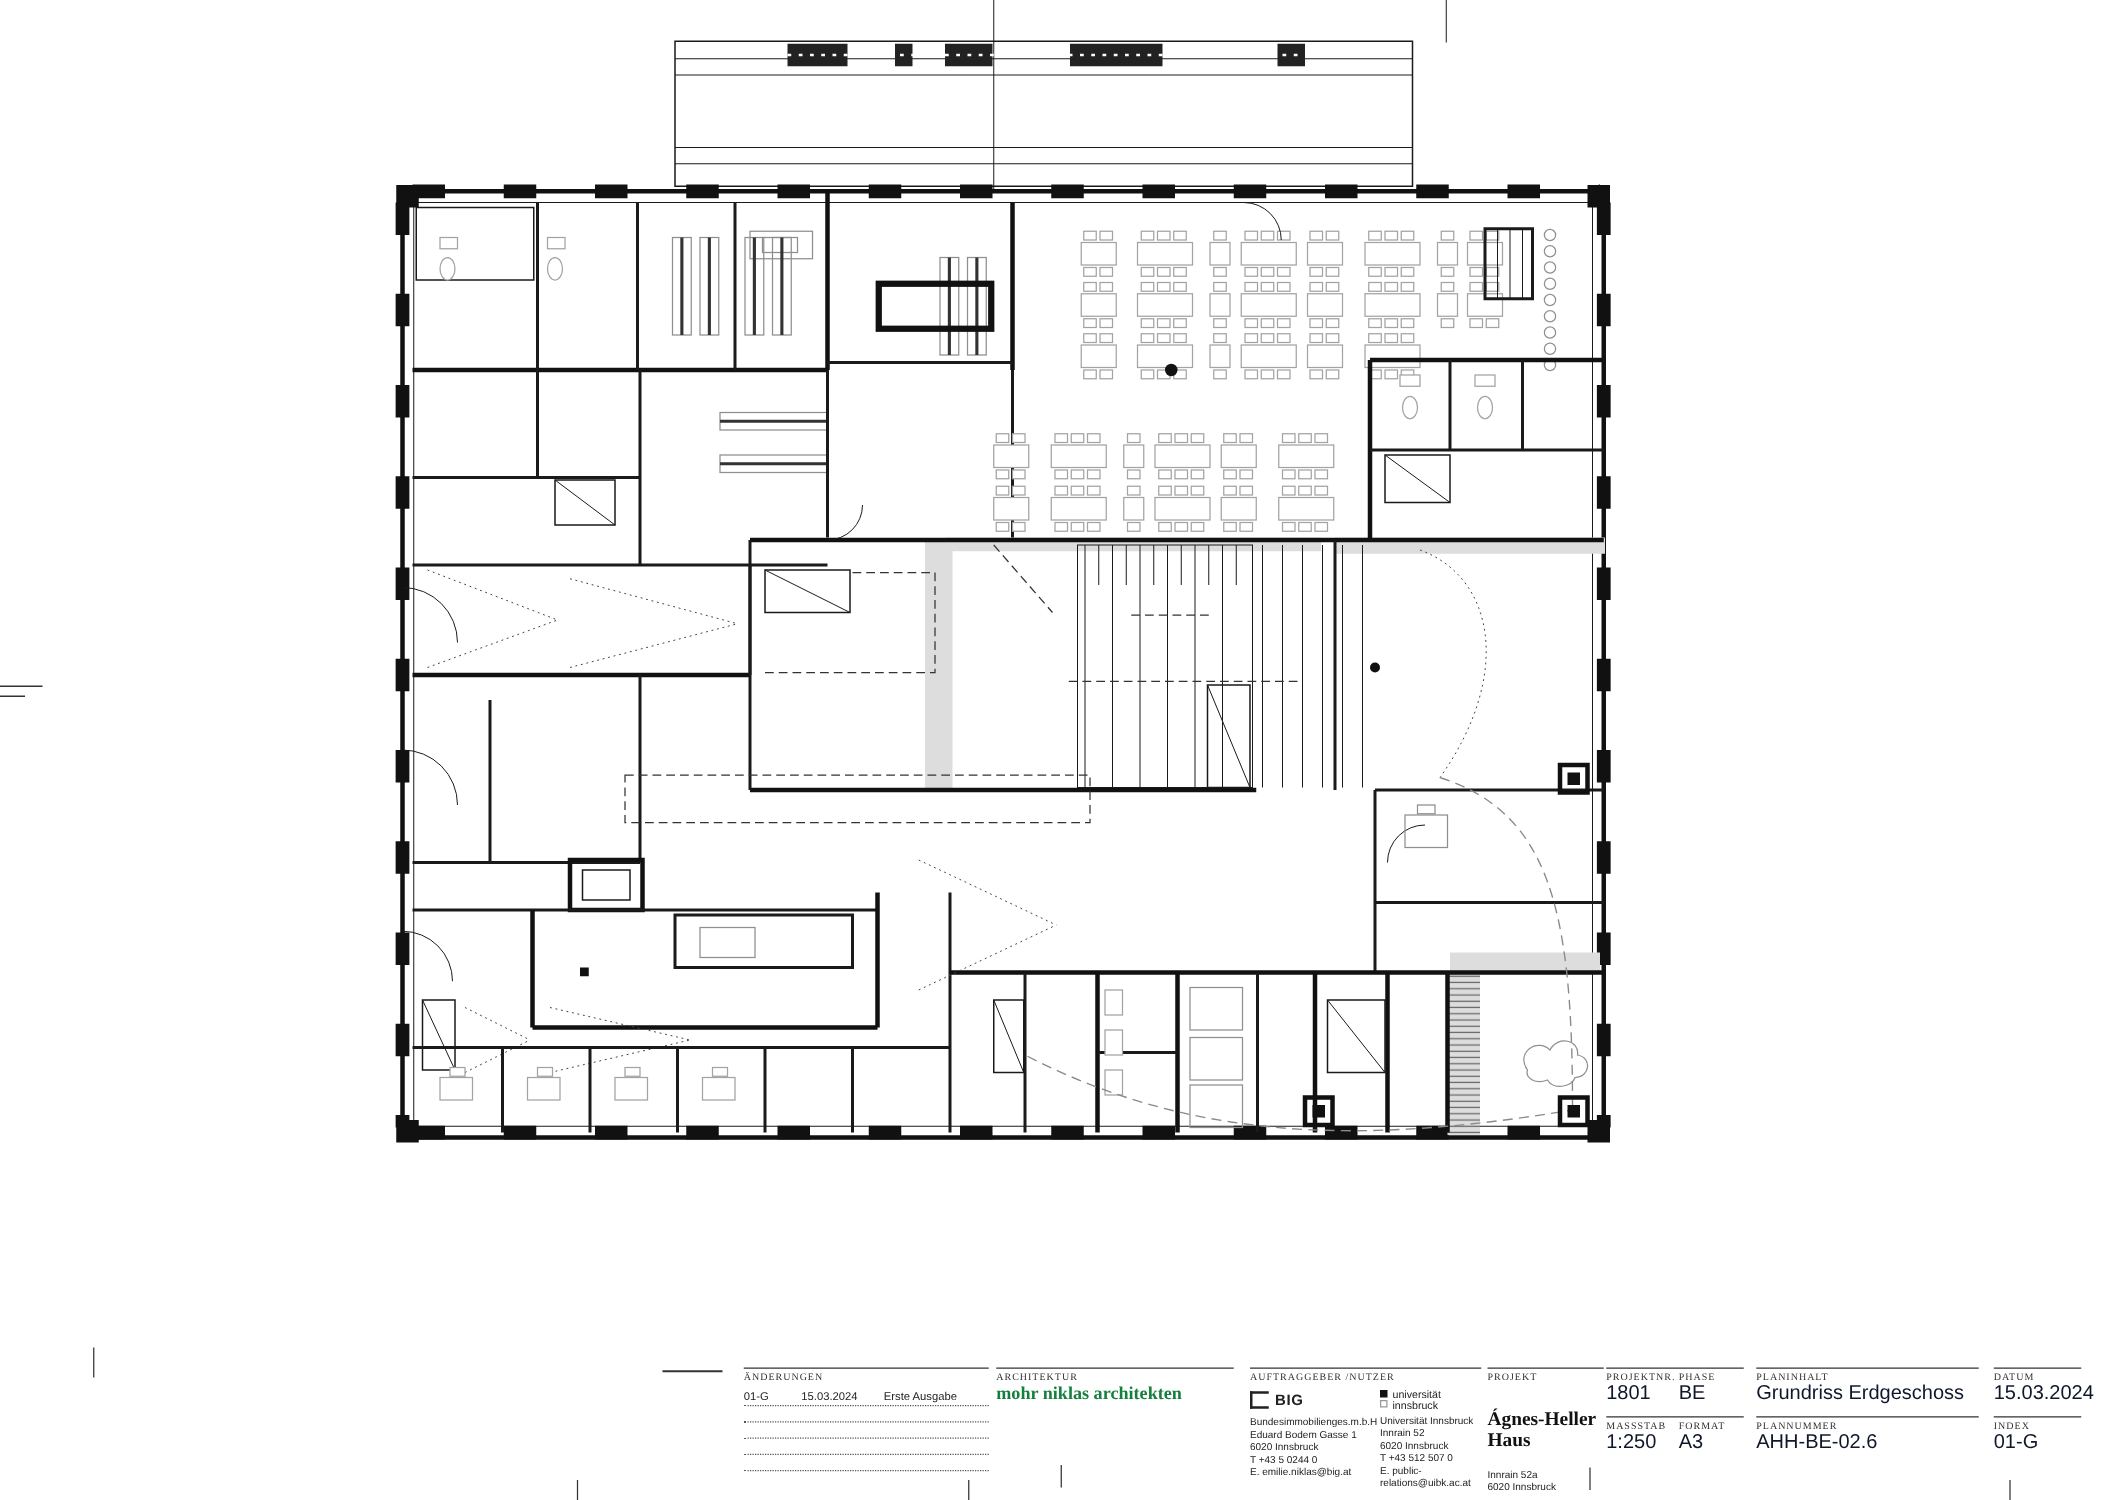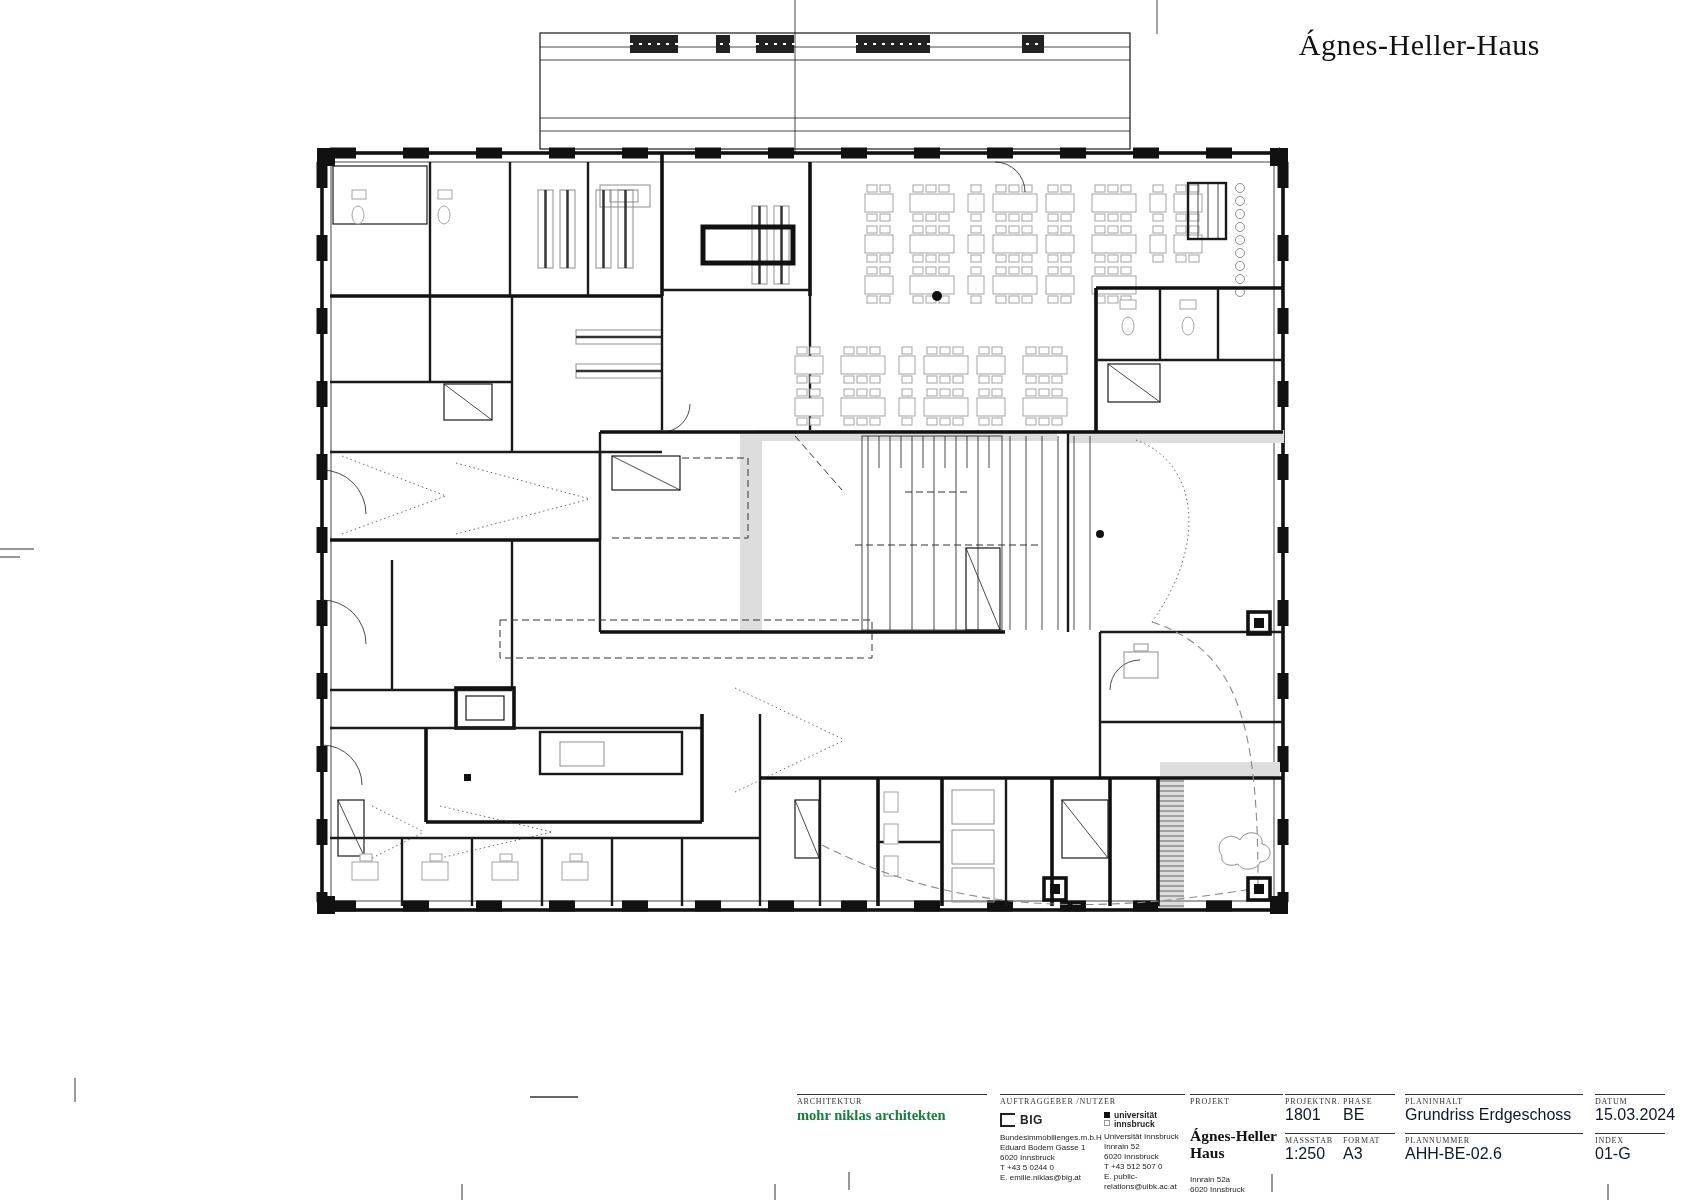--- a/index.html
+++ b/index.html
@@ -35,21 +35,21 @@
   .aend-idx{display:inline-block;width:42px;}
   .aend-date{display:inline-block;width:62px;}
   .logo-row{display:flex;align-items:center;gap:5px;margin-top:4px;height:18px;}
   .big-square{width:13px;height:10px;border:2px solid #222;border-right:none;}
   .big-text{font-weight:bold;font-size:12px;letter-spacing:.5px;}
   .uni-logo{display:flex;gap:4px;margin-top:4px;}
   .uni-squares{display:flex;flex-direction:column;gap:2px;padding-top:1px;}
   .uni-squares i{width:6px;height:6px;display:block;}
   .uni-squares .sq-fill{background:#111;}
   .uni-squares .sq-open{border:1px solid #999;width:4px;height:4px;}
-  .uni-text{font-weight:bold;font-size:8.5px;line-height:8.5px;}
+  .uni-text{font-weight:normal;font-size:8.5px;line-height:8.5px;}
 </style>
 </head>
 <body>
 
 <div class="page">
 
   <svg width="1696" height="1200" viewBox="0 0 1696 1200">
     <defs>
       <pattern id="diag" width="6" height="6" patternUnits="userSpaceOnUse" patternTransform="rotate(45)">
         <line x1="0" y1="0" x2="0" y2="6" stroke="#555" stroke-width="1"></line>
@@ -298,22 +298,32 @@
     </g>
 
     <g>
       <path d="M0,549 H34 M0,557 H20" stroke="#333" stroke-width="1.2"></path>
       <path d="M75,1078 V1102 M462,1184 V1200 M775,1184 V1200 M1608,1184 V1200" stroke="#333" stroke-width="1"></path>
       <path d="M849,1172 V1190 M1272,1174 V1192" stroke="#333" stroke-width="1"></path>
       <path d="M530,1097 H578" stroke="#333" stroke-width="1.6"></path>
     </g>
   </svg>
 
-  <div class="sheet-title">Ágnes-Heller-Haus</div>
-
+
+  <div class="tb" style="left:595px;top:1094px;width:196px;">
+    <div class="rule"></div>
+    <div class="hdr">ÄNDERUNGEN</div>
+    <div class="dotrow" style="margin-top:5px;">
+      <span class="aend-idx">01-G</span><span class="aend-date">15.03.2024</span><span>Erste Ausgabe</span>
+    </div>
+    <div class="dotrow"></div>
+    <div class="dotrow"></div>
+    <div class="dotrow"></div>
+    <div class="dotrow"></div>
+  </div>
 
   <div class="tb" style="left:797px;top:1094px;width:190px;">
     <div class="rule"></div>
     <div class="hdr">ARCHITEKTUR</div>
     <div class="bigname">mohr niklas architekten</div>
   </div>
 
   <div class="tb" style="left:1000px;top:1094px;width:185px;">
     <div class="rule"></div>
     <div class="hdr">AUFTRAGGEBER /NUTZER</div>

